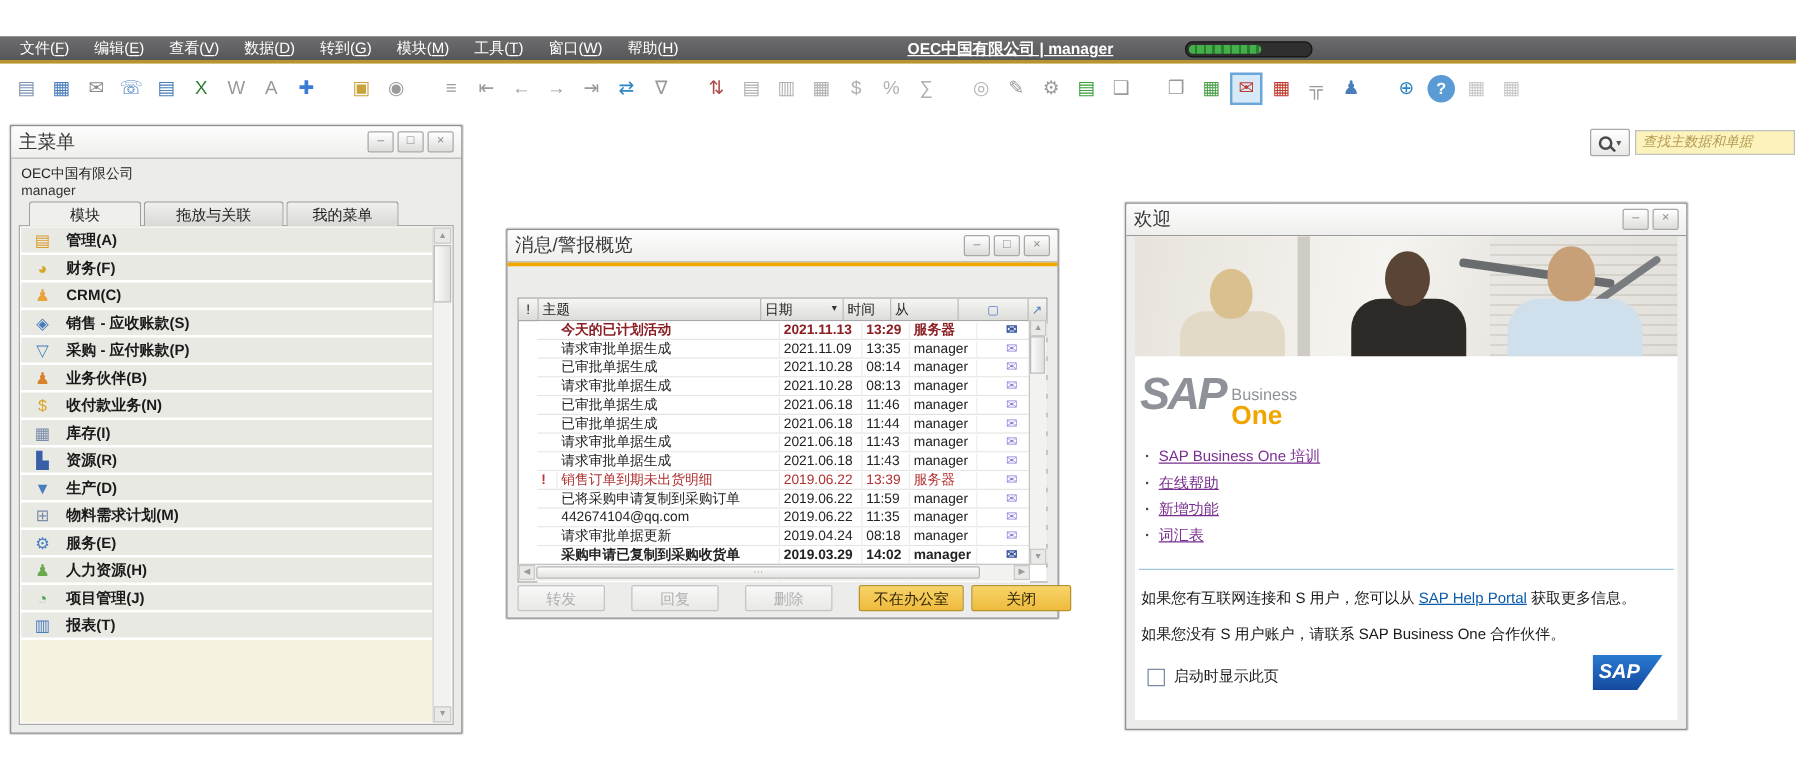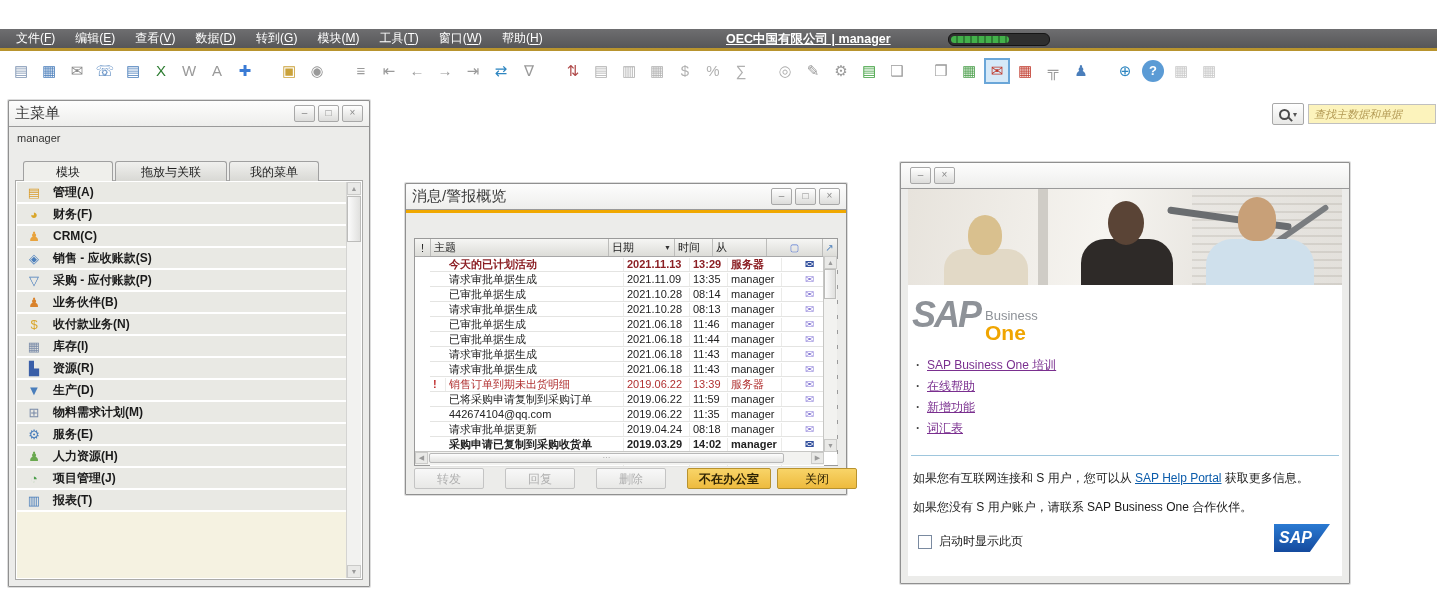--- a/index.html
+++ b/index.html
@@ -126,21 +126,21 @@
   .hthumb{position:absolute;left:14px;right:40px;top:1px;height:10px;
     background:linear-gradient(#fdfdfd,#e2e2e0);border:1px solid #b8b8b8;border-radius:2px;
     box-sizing:border-box;text-align:center;font-size:8px;line-height:8px;color:#aaa;cursor:pointer;}
   .hthumb::after{content:"⋯";}
   .msg-buttons{position:absolute;left:8px;right:8px;bottom:5px;height:21px;display:flex;align-items:center;}
   .btn{height:21px;line-height:19px;text-align:center;font-size:12px;border-radius:2px;
     box-sizing:border-box;cursor:pointer;flex:none;}
   .btn.disabled{width:70px;margin-right:21px;background:linear-gradient(#f8f8f8,#e8e8e6);
     border:1px solid #c4c4c4;color:#b0b0b0;}
   .btn.gold{background:linear-gradient(#f8d468,#eebb3e);border:1px solid #b8922e;color:#2e2304;}
-  .btn-ooo{width:84px;margin-left:auto;margin-right:6px;font-weight:bold;}
+  .btn-ooo{width:84px;margin-left:auto;margin-right:6px;}
   .btn-close{width:80px;}
 
   
   #welcome-window{left:900px;top:162px;width:448px;height:420px;}
   .wl-body{position:absolute;top:26px;left:7px;right:7px;bottom:7px;background:#fff;}
   .wl-photo{height:96px;position:relative;overflow:hidden;
     background:linear-gradient(100deg,#e7e3dc,#f6f4f0 45%,#d8d4cd);}
   .ph{position:absolute;}
   .ph-blinds{right:0;top:0;width:150px;height:100%;opacity:.7;
     background:repeating-linear-gradient(180deg,#e8e6e2 0 6px,#d0cdc7 6px 8px);}
@@ -296,20 +296,21 @@
 </div>
 
 <div class="window" id="main-menu-window">
   <div class="titlebar">
     <span class="title">主菜单</span>
     <span class="winbtn">–</span>
     <span class="winbtn">□</span>
     <span class="winbtn">×</span>
   </div>
   <div class="mm-info">
+    <div class="mm-company">OEC中国有限公司</div>
     <div class="mm-user">manager</div>
   </div>
   <div class="mm-tabs">
     <div class="tab mm-tab1 active">模块</div>
     <div class="tab mm-tab2">拖放与关联</div>
     <div class="tab mm-tab3">我的菜单</div>
   </div>
   <div class="mm-body">
     <div class="mm-list">
 
@@ -591,20 +592,21 @@
     <button class="btn disabled">转发</button>
     <button class="btn disabled">回复</button>
     <button class="btn disabled">删除</button>
     <button class="btn gold btn-ooo">不在办公室</button>
     <button class="btn gold btn-close">关闭</button>
   </div>
 </div>
 
 <div class="window" id="welcome-window">
   <div class="titlebar">
+    <span class="title">欢迎</span>
     <span class="winbtn">–</span>
     <span class="winbtn">×</span>
   </div>
   <div class="wl-body">
     <div class="wl-photo">
       <div class="ph ph-blinds"></div>
       <div class="ph ph-bar"></div>
       <div class="ph ph-lamp1"></div>
       <div class="ph ph-lamp2"></div>
       <div class="ph ph-p1b"></div>

